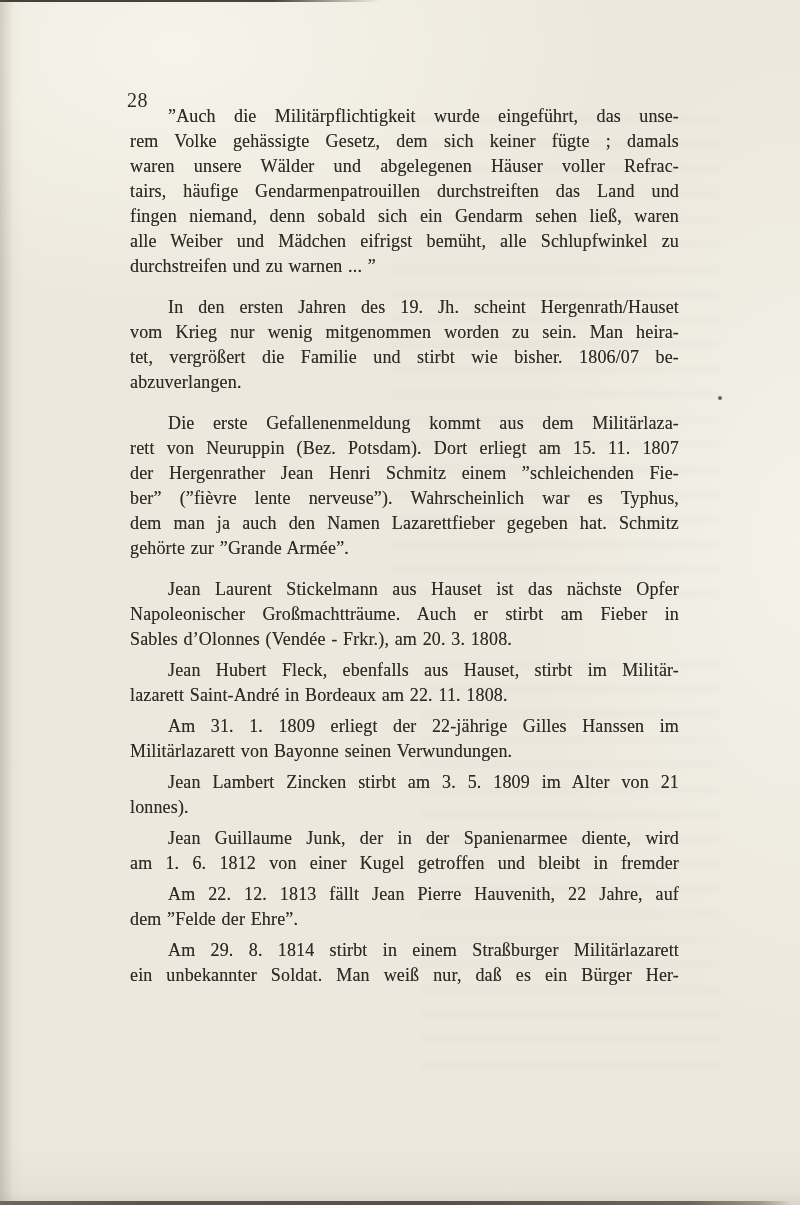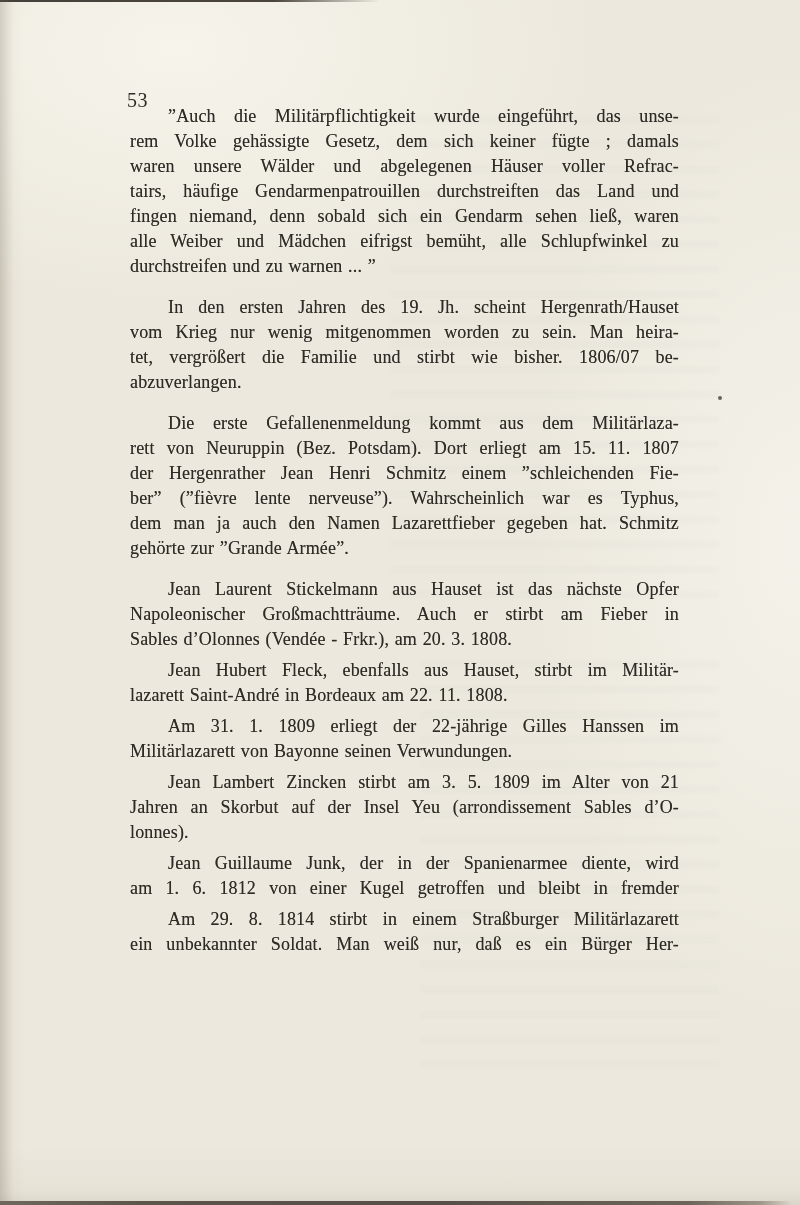--- a/index.html
+++ b/index.html
@@ -101,21 +101,21 @@
 <body>
 
 <div class="page">
   <div class="ghost g1"></div>
   <div class="ghost g2"></div>
 
   <div class="edge-top"></div>
   <div class="edge-left"></div>
   <div class="edge-bottom"></div>
 
-  <div class="page-number">53</div>
+  <div class="page-number">28</div>
 
   <div class="text-block" id="text-block">
       <div class="para">
         <div class="line first">”Auch die Militärpflichtigkeit wurde eingeführt, das unse-</div>
         <div class="line">rem Volke gehässigte Gesetz, dem sich keiner fügte ; damals</div>
         <div class="line">waren unsere Wälder und abgelegenen Häuser voller Refrac-</div>
         <div class="line">tairs, häufige Gendarmenpatrouillen durchstreiften das Land und</div>
         <div class="line">fingen niemand, denn sobald sich ein Gendarm sehen ließ, waren</div>
         <div class="line">alle Weiber und Mädchen eifrigst bemüht, alle Schlupfwinkel zu</div>
         <div class="line last">durchstreifen und zu warnen ... ”</div>
@@ -142,26 +142,29 @@
       <div class="para gap-small">
         <div class="line first">Jean Hubert Fleck, ebenfalls aus Hauset, stirbt im Militär-</div>
         <div class="line last">lazarett Saint-André in Bordeaux am 22. 11. 1808.</div>
       </div>
       <div class="para gap-small">
         <div class="line first">Am 31. 1. 1809 erliegt der 22-jährige Gilles Hanssen im</div>
         <div class="line last">Militärlazarett von Bayonne seinen Verwundungen.</div>
       </div>
       <div class="para gap-small">
         <div class="line first">Jean Lambert Zincken stirbt am 3. 5. 1809 im Alter von 21</div>
-        <div class="line">Jahren an Skorbut auf der Insel Yeu (arrondissement Sables d’O-</div>
         <div class="line last">lonnes).</div>
       </div>
       <div class="para gap-small">
         <div class="line first">Jean Guillaume Junk, der in der Spanienarmee diente, wird</div>
         <div class="line">am 1. 6. 1812 von einer Kugel getroffen und bleibt in fremder</div>
+      </div>
+      <div class="para gap-small">
+        <div class="line first">Am 22. 12. 1813 fällt Jean Pierre Hauvenith, 22 Jahre, auf</div>
+        <div class="line last">dem ”Felde der Ehre”.</div>
       </div>
       <div class="para gap-small">
         <div class="line first">Am 29. 8. 1814 stirbt in einem Straßburger Militärlazarett</div>
         <div class="line">ein unbekannter Soldat. Man weiß nur, daß es ein Bürger Her-</div>
       </div>
     </div>
 
   <div class="speck"></div>
 </div>
 

